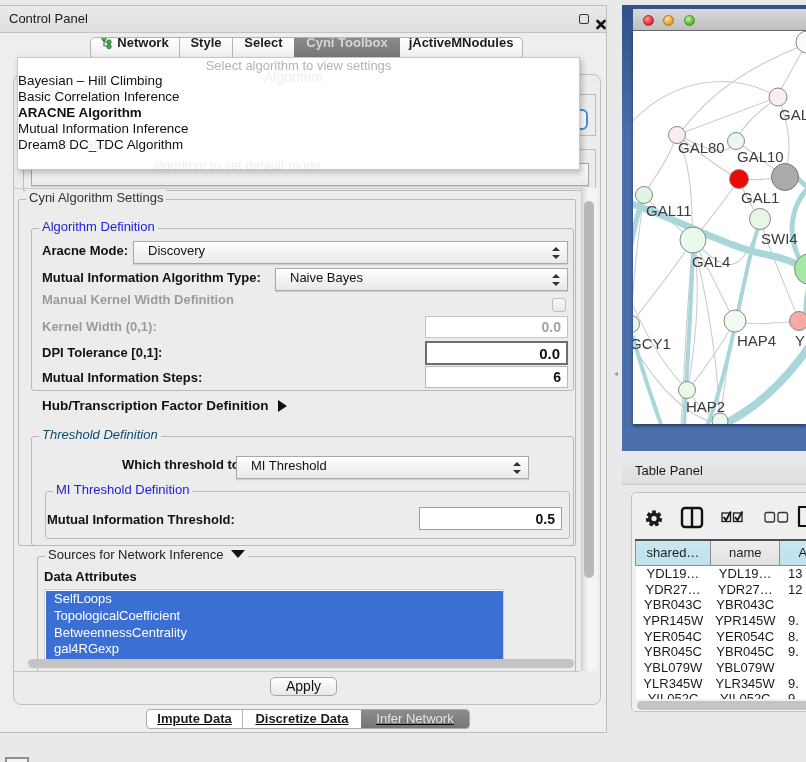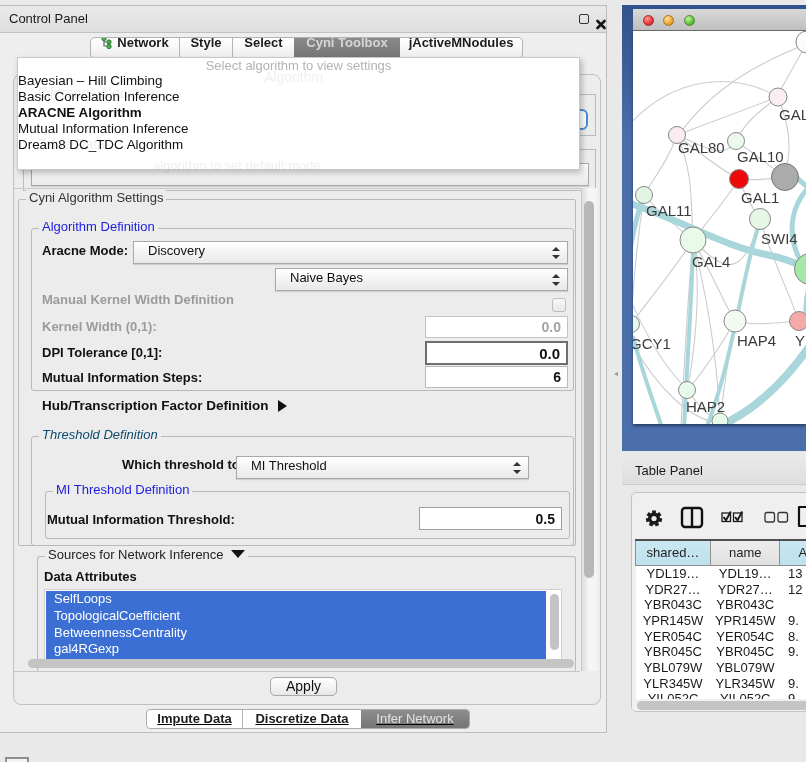--- a/index.html
+++ b/index.html
@@ -68,20 +68,21 @@
   </div>
 
   <div class="grp" style="left:31px;top:222px;width:541px;height:161px;">
      <span class="gtitle" style="color:#2121dd;">Algorithm Definition</span>
   </div>
   <div class="lbl" style="left:42px;top:237px;">Aracne Mode:</div>
   <div class="combo" style="left:133px;top:235px;width:433px;height:21px;">
       <span class="ct">Discovery</span>
       <span class="arr"></span>
     </div>
+  <div class="lbl" style="left:42px;top:264px;">Mutual Information Algorithm Type:</div>
   <div class="combo" style="left:275px;top:262px;width:291px;height:21px;">
       <span class="ct">Naive Bayes</span>
       <span class="arr"></span>
     </div>
   <div class="lbl" style="left:42px;top:286px;color:#9b9b9b;">Manual Kernel Width Definition</div>
   <div class="abs" style="left:552px;top:292px;width:12px;height:12px;border:1px solid #bdbdbd;border-radius:3px;background:linear-gradient(#f8f8f8,#e8e8e8);"></div>
   <div class="lbl" style="left:42px;top:313px;color:#9b9b9b;">Kernel Width (0,1):</div>
   <div class="fld" style="left:425px;top:310px;width:143px;height:22px;border:1px solid #c4c4c4;box-sizing:border-box;color:#a3a3a3;">
       <span>0.0</span>
     </div>
@@ -115,21 +116,21 @@
       <span>0.5</span>
     </div>
 
   <div class="grp" style="left:37px;top:550px;width:537px;height:115px;border-bottom:none;">
      <span class="gtitle" style="color:#222;">Sources for Network Inference
        <span style="display:inline-block;margin-left:4px;width:0;height:0;border-left:7px solid transparent;border-right:7px solid transparent;border-top:8px solid #111;vertical-align:1px;"></span>
      </span>
   </div>
   <div class="lbl" style="left:44px;top:563px;">Data Attributes</div>
 
-  <div class="abs" style="left:44px;top:583px;width:518px;height:72px;background:#fff;border:1px solid #cfcfcf;box-sizing:border-box;overflow:hidden;">
+  <div class="abs" style="left:44px;top:583px;width:460px;height:72px;background:#fff;border:1px solid #cfcfcf;box-sizing:border-box;overflow:hidden;">
     <div class="abs" style="left:1px;top:1px;width:500px;height:70px;background:#3b6fd3;color:#fff;font-size:13px;line-height:16.8px;padding-left:8px;box-sizing:border-box;">
       SelfLoops<br>TopologicalCoefficient<br>BetweennessCentrality<br>gal4RGexp
     </div>
     <div class="abs" style="left:505px;top:4px;width:9px;height:56px;border-radius:5px;background:#c3c3c3;"></div>
   </div>
 
   <div class="abs" style="left:28px;top:653px;width:546px;height:9px;border-radius:5px;background:#c4c4c4;"></div>
   <div class="abs" style="left:14px;top:665px;width:566px;height:1px;background:#c6c6c6;"></div>
 
   <div class="abs" style="left:581px;top:182px;width:17px;height:483px;background:linear-gradient(90deg,#dcdcdc,#f7f7f7 45%,#f2f2f2);border-left:1px solid #cccccc;box-sizing:border-box;"></div>

